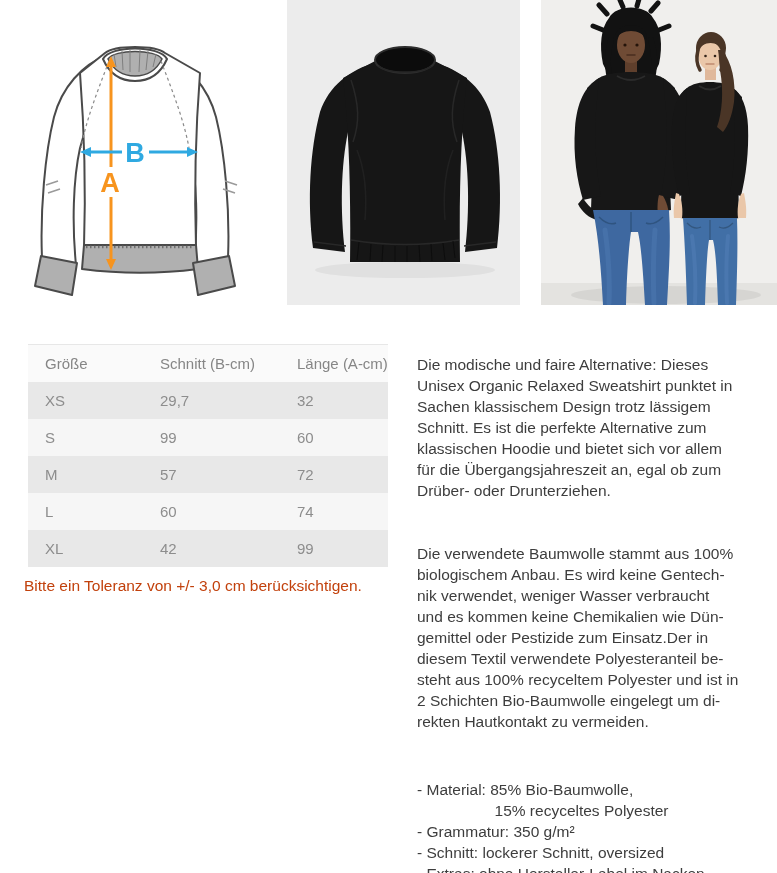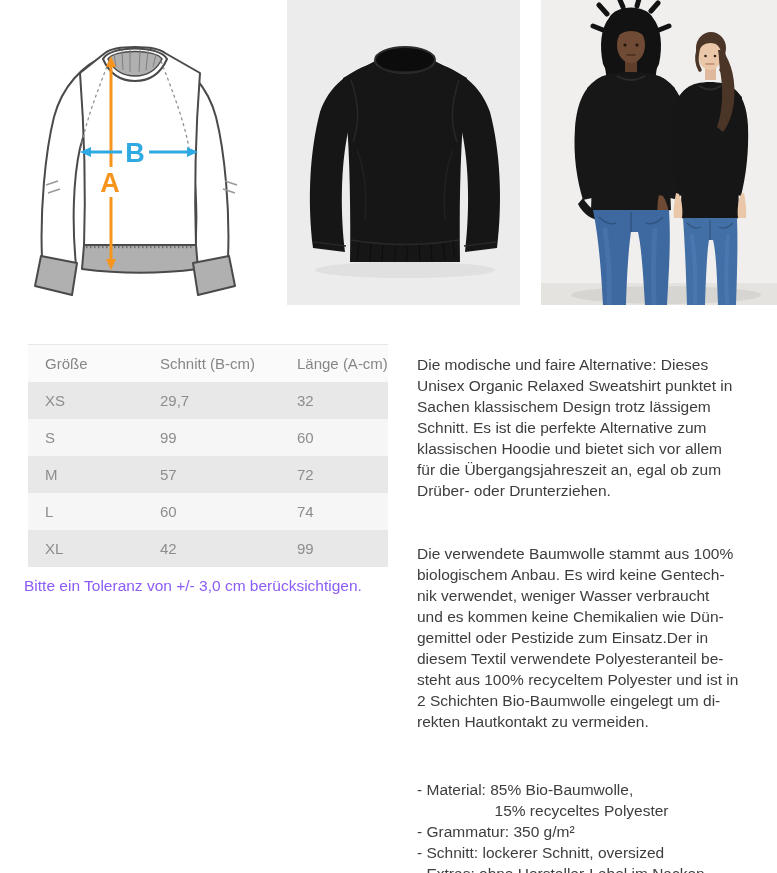--- a/index.html
+++ b/index.html
@@ -14,21 +14,21 @@
 
   
   .size-table { position:absolute; left:28px; top:344px; width:360px; border-collapse:collapse;
                 table-layout:fixed; font-size:15px; color:#8d8d8d; }
   .size-table col.c1 { width:115px; } .size-table col.c2 { width:137px; } .size-table col.c3 { width:108px; }
   .size-table th, .size-table td { font-weight:400; text-align:left; padding:0 0 0 17px; height:37px; }
   .size-table thead tr { background:#fafafa; border-top:1px solid #e7e7e7; color:#868686; }
   .size-table tbody tr:nth-child(odd)  { background:#e8e8e8; }
   .size-table tbody tr:nth-child(even) { background:#f6f6f6; }
 
-  .tolerance-note { position:absolute; left:24px; top:577px; font-size:15.5px; color:#8b5cf6; }
+  .tolerance-note { position:absolute; left:24px; top:577px; font-size:15.5px; color:#c2410c; }
 
   
   .description { position:absolute; left:417px; top:333px; width:356px; font-size:15.5px;
                  line-height:21px; color:#3d3d3d; white-space:pre-line; }
   .description p { margin:0 0 21px 0; }
   .description p.para2 { margin-bottom:26px; }
 </style>
 </head>
 <body>
 

